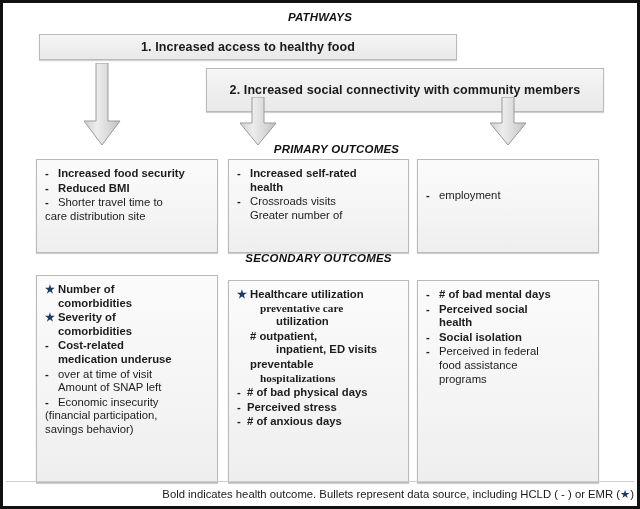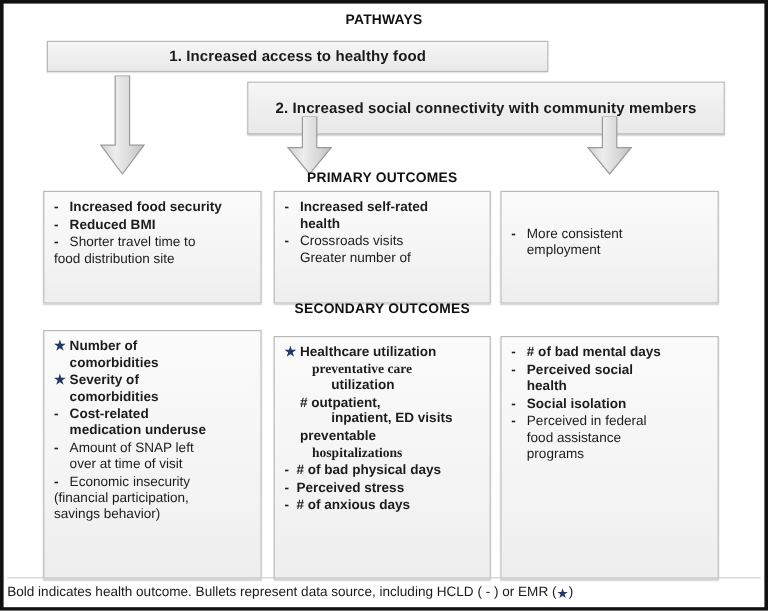--- a/index.html
+++ b/index.html
@@ -34,20 +34,21 @@
 
   
   .heading{
     position:absolute;
     text-align:center;
     font-weight:700;
     font-size:11.5px;
     color:#111;
     letter-spacing:.2px;
     white-space:nowrap;
+    font-style:italic;
   }
 
   
   .arrow{position:absolute;}
   .arrow svg{display:block;}
 
   
   ul.items{
     list-style:none;margin:0;padding:0;
   }
@@ -74,21 +75,21 @@
   .ind2{display:block;padding-left:26px;}
   .ind0{display:block;}
   .outdent{display:block;margin-left:-13px;}
 
   
   #footer{
     position:absolute;
     left:3px;right:3px;bottom:0;
     height:24px;
     border-top:1px solid #cfcfcf;
-    display:flex;align-items:center;justify-content:flex-start;
+    display:flex;align-items:center;justify-content:flex-end;
     font-size:11.3px;
     color:#1a1a1a;
     white-space:nowrap;
   }
   #footer .star{color:#1f3864;}
 </style>
 </head>
 <body>
 
 <div id="figure">
@@ -138,36 +139,36 @@
           <stop offset="0%" stop-color="#cfcfcf"></stop>
           <stop offset="35%" stop-color="#ededed"></stop>
           <stop offset="70%" stop-color="#d8d8d8"></stop>
           <stop offset="100%" stop-color="#bfbfbf"></stop>
         </linearGradient>
       </defs>
       <polygon points="13,0 25,0 25,26 37,26 19,48 1,26 13,26" fill="url(#ag3)" stroke="#9a9a9a" stroke-width="1"></polygon>
     </svg>
   </div>
 
-  <div class="heading" style="left:225px;width:181px;top:140px;">PRIMARY OUTCOMES</div>
+  <div class="heading" style="left:243px;width:181px;top:140px;">PRIMARY OUTCOMES</div>
 
   <div class="box outbox" style="left:33px;top:156px;width:182px;height:94px;">
     <ul class="items">
       <li class="bold">
         <span class="bul">-</span>
         <span class="ind0">Increased food security</span>
       </li>
       <li class="bold">
         <span class="bul">-</span>
         <span class="ind0">Reduced BMI</span>
       </li>
       <li>
         <span class="bul">-</span>
         <span class="ind0">Shorter travel time to</span>
-        <span class="outdent">food distribution site</span>
+        <span class="outdent">care distribution site</span>
       </li>
     </ul>
   </div>
 
   <div class="box outbox" style="left:225px;top:156px;width:181px;height:94px;">
     <ul class="items">
       <li class="bold">
         <span class="bul">-</span>
         <span class="ind0">Increased self-rated</span>
         <span class="ind0">health</span>
@@ -177,21 +178,20 @@
         <span class="ind0">Crossroads visits</span>
         <span class="ind0">Greater number of</span>
       </li>
     </ul>
   </div>
 
   <div class="box outbox" style="left:414px;top:156px;width:182px;height:94px;">
     <ul class="items" style="margin-top:22px;">
       <li>
         <span class="bul">-</span>
-        <span class="ind0">More consistent</span>
         <span class="ind0">employment</span>
       </li>
     </ul>
   </div>
 
   <div class="heading" style="left:225px;width:181px;top:249px;">SECONDARY OUTCOMES</div>
 
   <div class="box outbox" style="left:33px;top:272px;width:182px;height:208px;">
     <ul class="items">
       <li class="bold">
@@ -204,22 +204,22 @@
         <span class="ind0">Severity of</span>
         <span class="ind0">comorbidities</span>
       </li>
       <li class="bold">
         <span class="bul">-</span>
         <span class="ind0">Cost-related</span>
         <span class="ind0">medication underuse</span>
       </li>
       <li>
         <span class="bul">-</span>
+        <span class="ind0">over at time of visit</span>
         <span class="ind0">Amount of SNAP left</span>
-        <span class="ind0">over at time of visit</span>
       </li>
       <li>
         <span class="bul">-</span>
         <span class="ind0">Economic insecurity</span>
         <span class="outdent">(financial participation,</span>
         <span class="outdent">savings behavior)</span>
       </li>
     </ul>
   </div>
 

